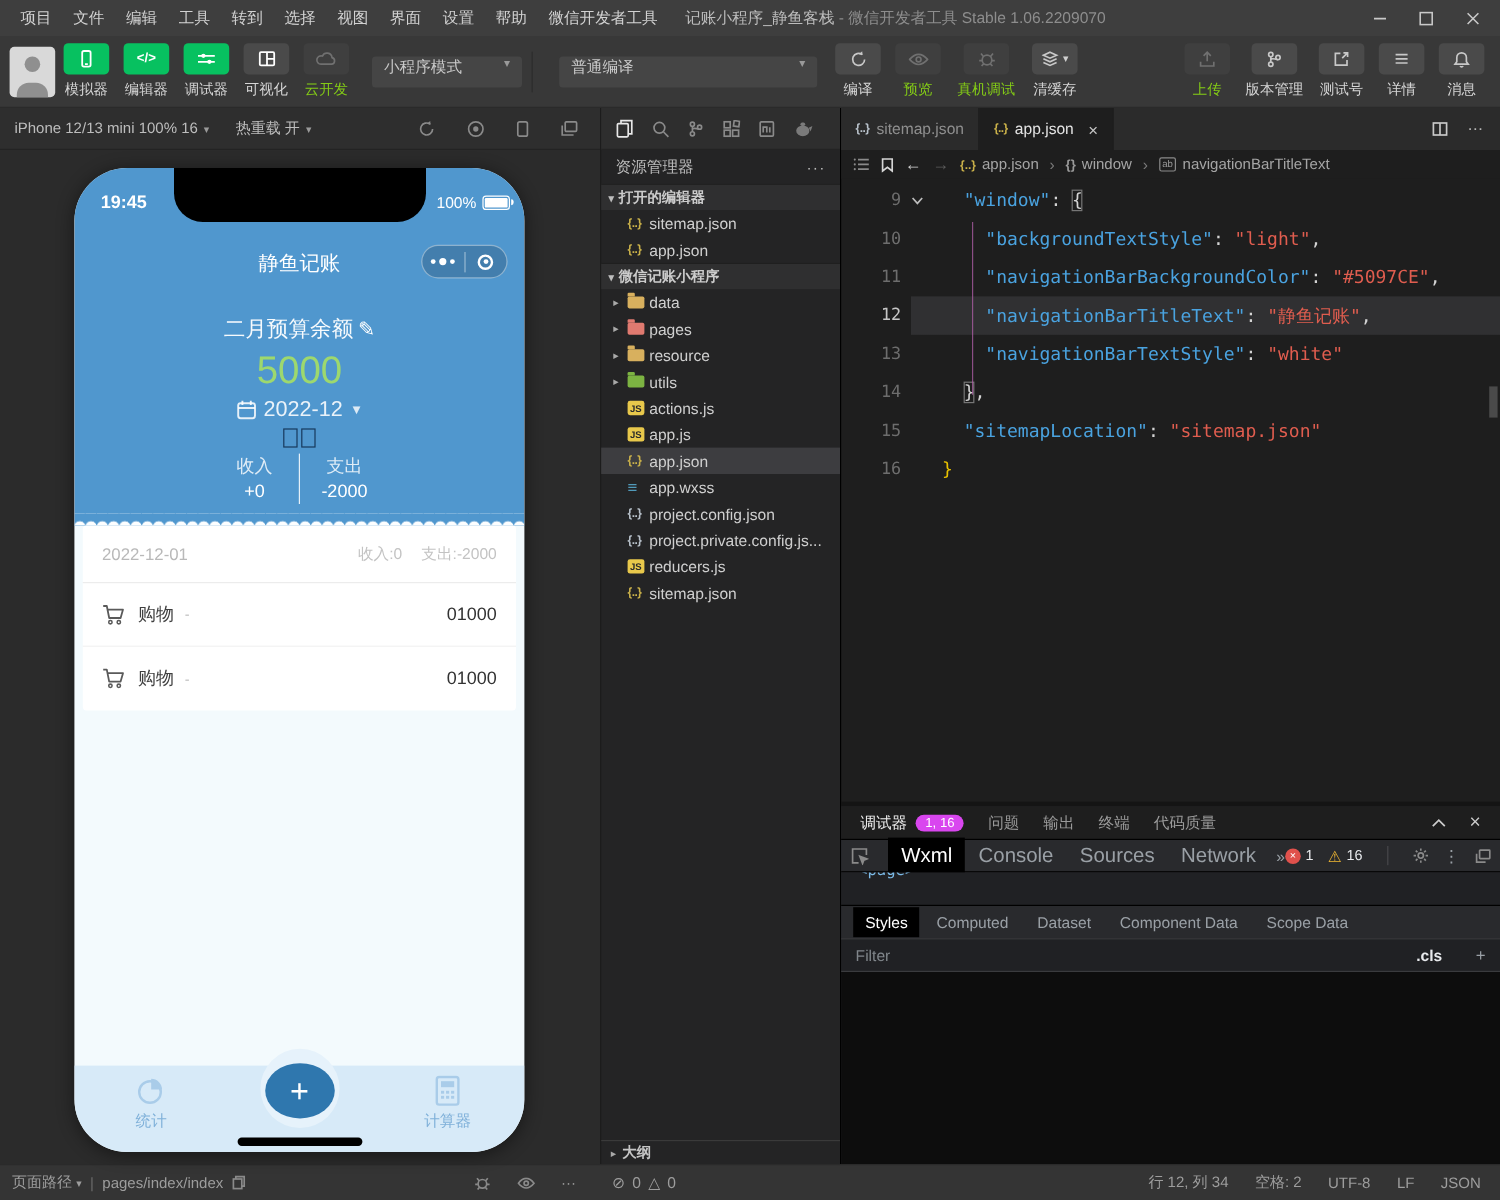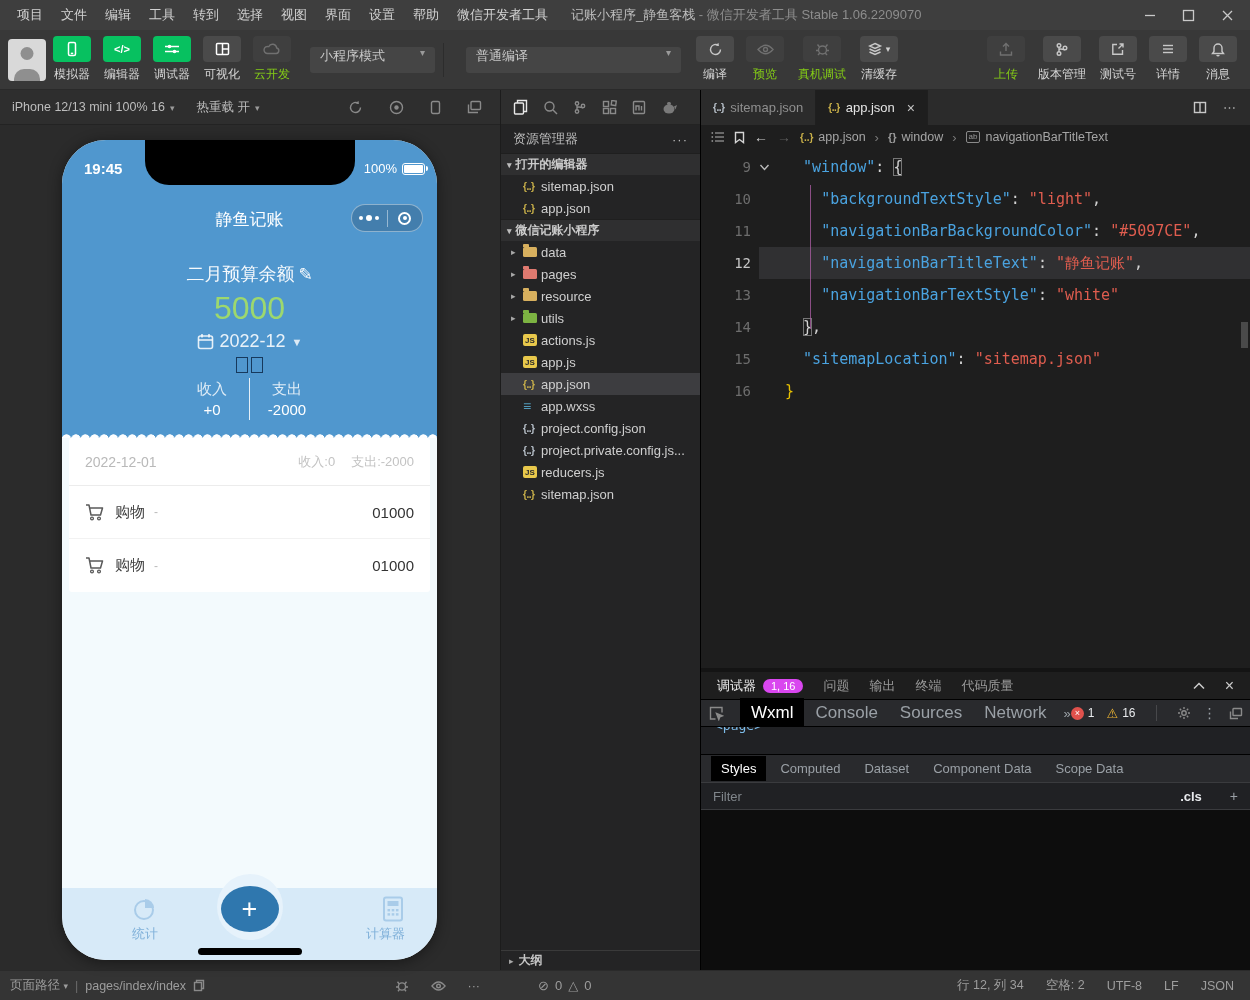--- a/index.html
+++ b/index.html
@@ -86,21 +86,21 @@
   .card-date .amt { font-size:13px; color:#c3c3c3; margin-left:16px; }
   .card-row { height:53px; display:flex; align-items:center; padding:0 16px; border-bottom:1px solid #f2f2f2; }
   .card-row:last-child { border-bottom:none; }
   .card-row .nm { font-size:15px; color:#3f3f3f; margin-left:10px; }
   .card-row .dash { font-size:12px; color:#bcbcbc; margin-left:9px; }
   .card-row .sp { flex:1; }
   .card-row .amt { font-size:15px; color:#333; }
   .ph-tabbar { position:absolute; left:0; bottom:0; width:100%; height:72px; background:#d7eaf8; }
   .tab-notch { position:absolute; left:50%; top:-14px; transform:translateX(-50%); width:66px; height:66px; border-radius:50%; background:#e6f2fb; }
   .plusbtn { position:absolute; left:50%; top:-2px; transform:translateX(-50%); width:58px; height:46px; border-radius:50%; background:#2f77ae; color:#fff; font-size:27px; display:flex; align-items:center; justify-content:center; }
-  .ph-tab { position:absolute; top:8px; width:64px; display:flex; flex-direction:column; align-items:flex-end; color:#7fb0d9; font-size:13px; }
+  .ph-tab { position:absolute; top:8px; width:64px; display:flex; flex-direction:column; align-items:center; color:#7fb0d9; font-size:13px; }
   .ph-tab .tlbl { margin-top:3px; }
   .ph-tab.left { left:32px; } .ph-tab.right { right:32px; }
   .homebar { position:absolute; left:50%; bottom:5px; transform:translateX(-50%); width:104px; height:7px; border-radius:4px; background:#000; }
 
   
   .col-explorer { width:200px; flex:none; background:#242425; border-left:1px solid #1c1c1c; display:flex; flex-direction:column; font-size:13px; }
   .act-row { height:35px; flex:none; background:#2e2e2e; border-bottom:1px solid #232323; display:flex; align-items:center; gap:15px; padding:0 12px; }
   .exp-header { height:28px; flex:none; display:flex; align-items:center; padding:0 12px; color:#bdbdbd; }
   .exp-header .dots { margin-left:auto; color:#bdbdbd; letter-spacing:1px; }
   .sect { height:22px; flex:none; display:flex; align-items:center; background:#2f2f30; color:#cccccc; font-weight:bold; font-size:12px; padding:0 6px; gap:4px; border-top:1px solid #1f1f1f; }
@@ -175,21 +175,21 @@
   .stab { padding:5px 10px; color:#9aa0a6; font-size:13px; cursor:pointer; }
   .stab.active { background:#000; color:#fff; }
   .filter-row { height:27px; flex:none; background:#202124; display:flex; align-items:center; padding:0 12px; border-bottom:1px solid #3a3b3e; }
   .filter-row input { flex:1; background:transparent; border:none; outline:none; color:#d0d0d0; font-size:13px; font-family:inherit; }
   .filter-row input::placeholder { color:#80868b; }
   .cls-lbl { color:#e8eaed; font-weight:bold; font-size:13px; margin:0 28px; }
   .plus-lbl { color:#9aa0a6; font-size:14px; }
   .dbg-empty { flex:1; background:#0d0d0d; }
 
   
-  .statusbar { height:30px; flex:none; background:#343434; border-top:1px solid #2a2a2a; display:flex; align-items:stretch; font-size:12.5px; color:#9d9d9d;gap:28px; }
+  .statusbar { height:30px; flex:none; background:#343434; border-top:1px solid #2a2a2a; display:flex; align-items:stretch; font-size:12.5px; color:#9d9d9d; }
   .sb-zone1 { width:500px; flex:none; display:flex; align-items:center; padding:0 10px; gap:7px; }
   .sb-zone1 .caret { font-size:9px; }
   .sb-div { color:#6a6a6a; }
   .sb-icons { margin-left:auto; display:flex; align-items:center; gap:22px; padding-right:10px; }
   .sb-zone2 { width:200px; flex:none; display:flex; align-items:center; gap:6px; padding:0 10px; font-size:13px; }
   .sb-zone3 { flex:1; display:flex; align-items:center; justify-content:flex-end; gap:22px; padding-right:16px; }
 
   .ic { stroke:#c8c8c8; fill:none; stroke-width:1.4; }
   .ic-dim { stroke:#8a8a8a; fill:none; stroke-width:1.4; }
   .ic-dis { stroke:#707070; fill:none; stroke-width:1.4; }

